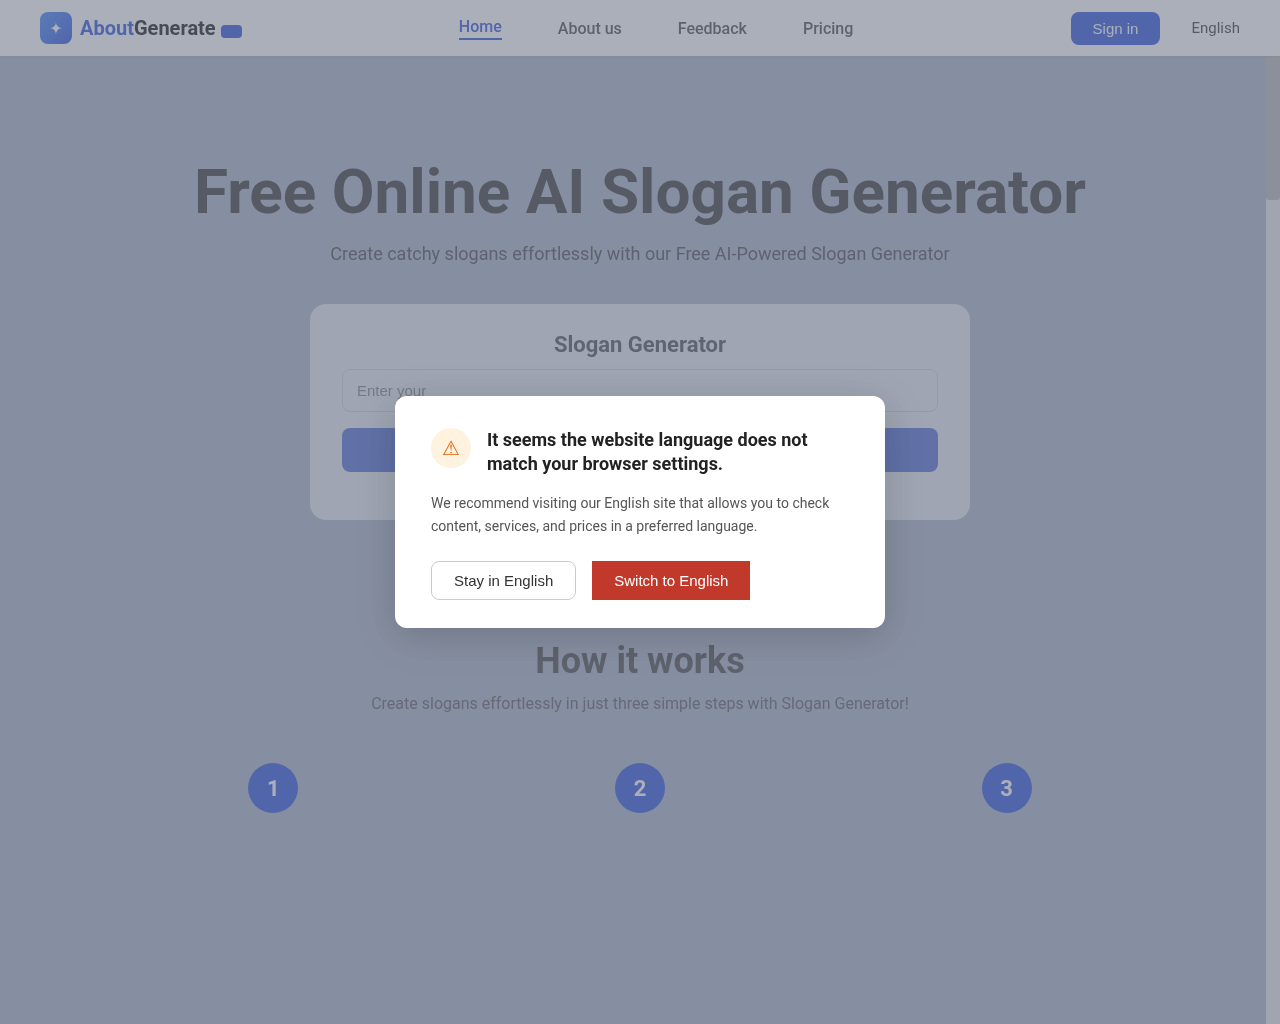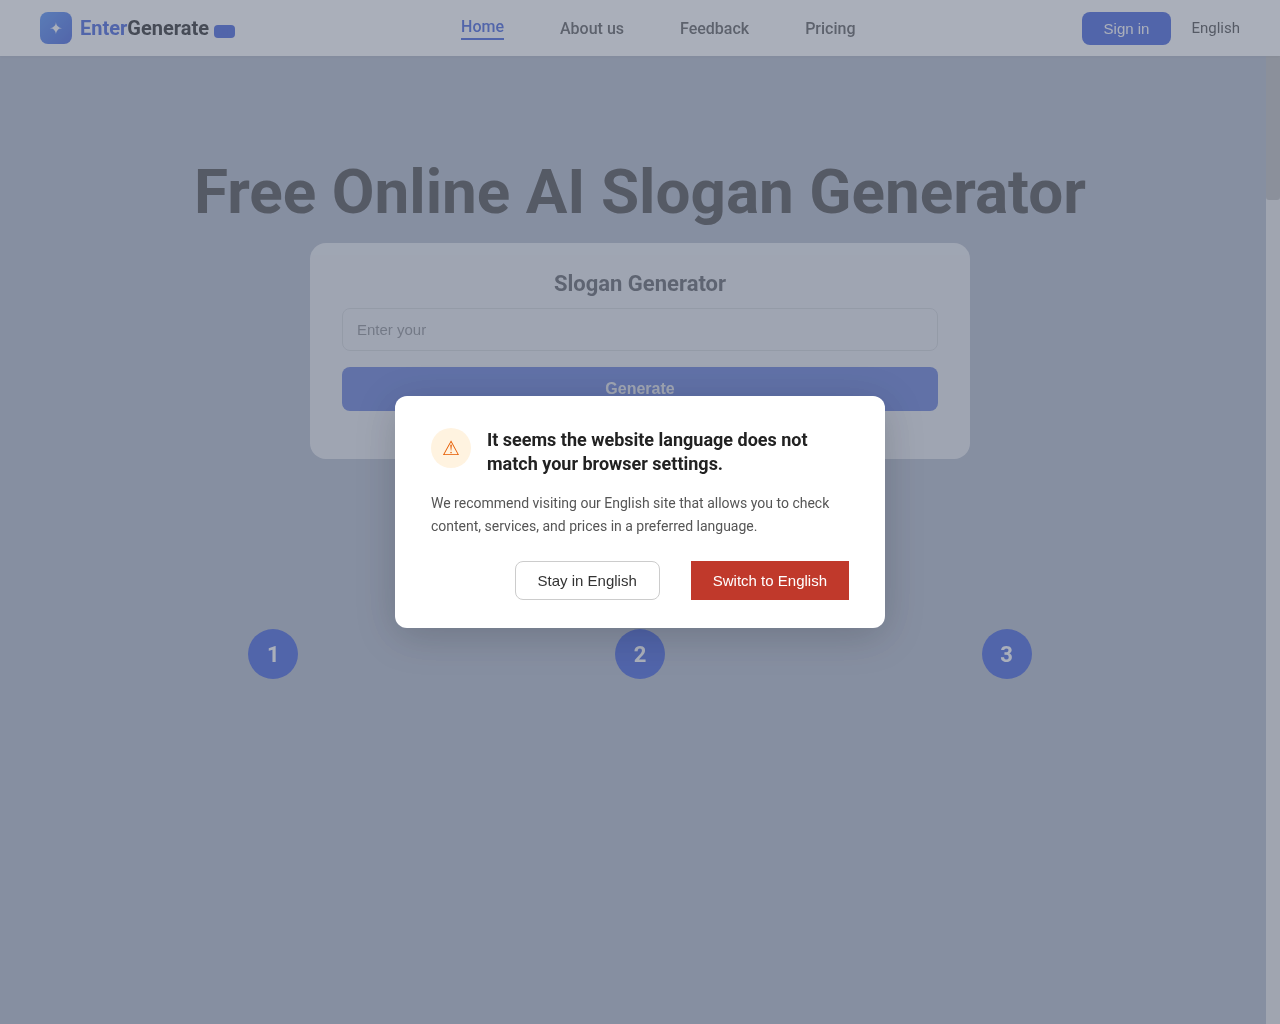--- a/index.html
+++ b/index.html
@@ -34,21 +34,21 @@
       font-weight: 700;
     }
     .nav-links {
       display: flex; align-items: center; gap: 56px;
     }
     .nav-link {
       text-decoration: none; font-size: 16px; color: #555; font-weight: 500;
     }
     .nav-link.active { color: #3b5bdb; border-bottom: 2px solid #3b5bdb; padding-bottom: 2px; }
     .nav-right {
-      display: flex; align-items: center; gap: 20px;
+      display: flex; align-items: center; gap: 31px;
     }
     .sign-in-btn {
       background: #3b5bdb; color: #fff; border: none;
       padding: 8px 22px; border-radius: 8px; font-size: 15px; font-weight: 500;
       cursor: pointer;
     }
     .lang-selector {
       font-size: 15px; color: #444; cursor: pointer;
     }
 
@@ -139,21 +139,21 @@
       font-size: 20px; color: #e65c00;
     }
     .modal-title {
       font-size: 18px; font-weight: 700; color: #222; line-height: 1.35;
     }
     .modal-body {
       font-size: 14px; color: #555; line-height: 1.6;
       margin-bottom: 24px;
     }
     .modal-actions {
-      display: flex; justify-content: flex-end; gap: 31px;
+      display: flex; justify-content: flex-start; gap: 16px;
     }
     .stay-btn {
       padding: 10px 22px; border: 1px solid #ccc; border-radius: 8px;
       background: #fff; font-size: 15px; font-weight: 500; color: #333;
       cursor: pointer;
     }
     .switch-btn {
       padding: 10px 22px; background: #c0392b; color: #fff; border: none;
       border-radius: 0; font-size: 15px; font-weight: 500; cursor: pointer;
     }
@@ -167,51 +167,54 @@
       width: 100%; height: 200px; background: #bbb; border-radius: 3px;
     }
   </style>
 </head>
 <body>
 
 <nav class="navbar">
   <a class="nav-logo" href="#">
     <div class="logo-icon">✦</div>
     <span class="logo-text">
-      <span>Enter</span><span style="color:#222">Generate</span>
+      <span>About</span><span style="color:#222">Generate</span>
       <span class="logo-badge">.ai</span>
     </span>
   </a>
 
   <div class="nav-links">
     <a class="nav-link active" href="#">Home</a>
     <a class="nav-link" href="#">About us</a>
     <a class="nav-link" href="#">Feedback</a>
     <a class="nav-link" href="#">Pricing</a>
   </div>
 
   <div class="nav-right">
     <button class="sign-in-btn">Sign in</button>
     <span class="lang-selector">English</span>
   </div>
 </nav>
 
 <main class="main">
   <section class="hero">
     <h1 class="hero-title">Free Online AI Slogan Generator</h1>
+    <p class="hero-subtitle">Create catchy slogans effortlessly with our Free AI-Powered Slogan Generator</p>
 
     <div class="generator-box">
       <h2 class="generator-title">Slogan Generator</h2>
       <input class="generator-input" type="text" placeholder="Enter your" style="">
       <button class="generator-btn">Generate</button>
       <p class="powered-by">Powered by SloganGenerator.ai</p>
     </div>
   </section>
 
   <section class="how-section">
+    <h2 class="how-title">How it works</h2>
+    <p class="how-subtitle">Create slogans effortlessly in just three simple steps with Slogan Generator!</p>
     <div class="steps-row">
       <div class="step-number">1</div>
       <div class="step-number">2</div>
       <div class="step-number">3</div>
     </div>
   </section>
 </main>
 
 <div class="scrollbar">
   <div class="scrollbar-thumb"></div>

